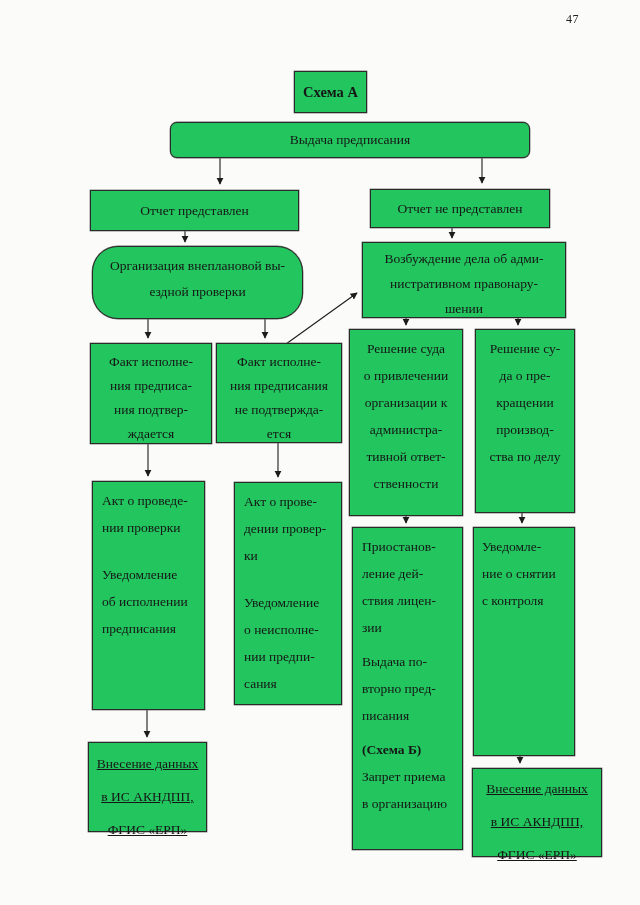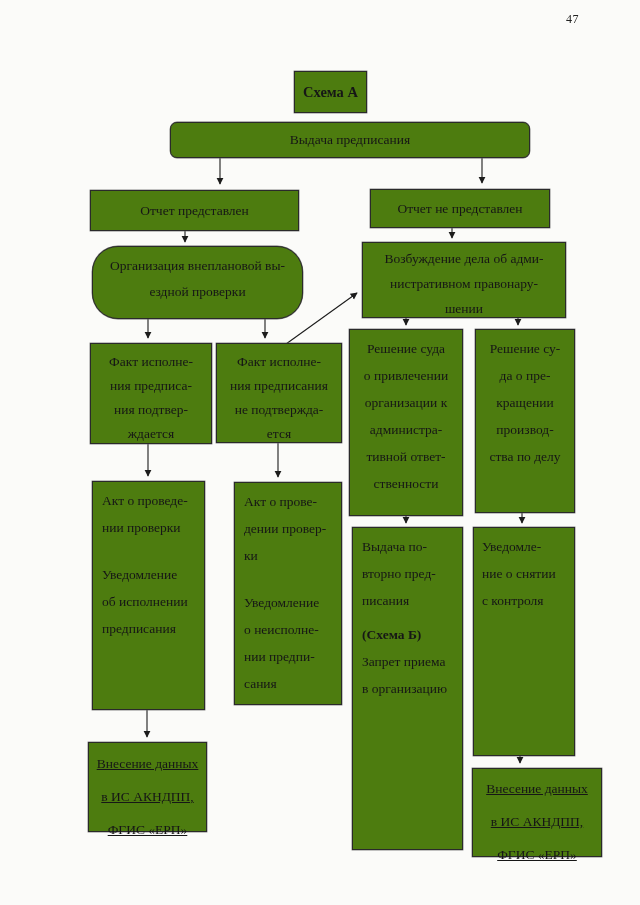--- a/index.html
+++ b/index.html
@@ -16,21 +16,21 @@
     position:absolute;
     font-size:12px;
     letter-spacing:0.5px;
     color:#222;
   }
   .node {
     position:absolute;
     box-sizing:border-box;
     border:1px solid #2a2a2a;
     box-shadow:0 0 0 0.4px #6b6b6b;
-    background:#4d7c0f;
+    background:#22c55e;
     font-size:13.5px;
     color:#161616;
   }
   .txt { white-space:pre-line; }
   .center { text-align:center; }
   .vcenter { display:flex; align-items:center; justify-content:center; }
   .bold { font-weight:bold; }
   .lh24 { line-height:24px; }
   .lh25 { line-height:25px; }
   .lh26 { line-height:26px; }
@@ -141,20 +141,24 @@
     <div class="txt para" style="margin-bottom:20px;">Акт о прове-
 дении провер-
 ки</div>
     <div class="txt para">Уведомление
 о неисполне-
 нии предпи-
 сания</div>
   </div>
 
   <div class="node lh27" style="left:352px; top:527px; width:111px; height:323px; padding:5px 4px 0 9px;">
+    <div class="txt para" style="margin-bottom:7px;">Приостанов-
+ление дей-
+ствия лицен-
+зии</div>
     <div class="txt para" style="margin-bottom:7px;">Выдача по-
 вторно пред-
 писания</div>
     <div class="txt para bold">(Схема Б)</div>
     <div class="txt para" style="margin-bottom:7px;">Запрет приема
 в организацию</div>
   </div>
 
   <div class="node lh27" style="left:473px; top:527px; width:102px; height:229px; padding:5px 4px 0 8px;">
     <div class="txt">Уведомле-

